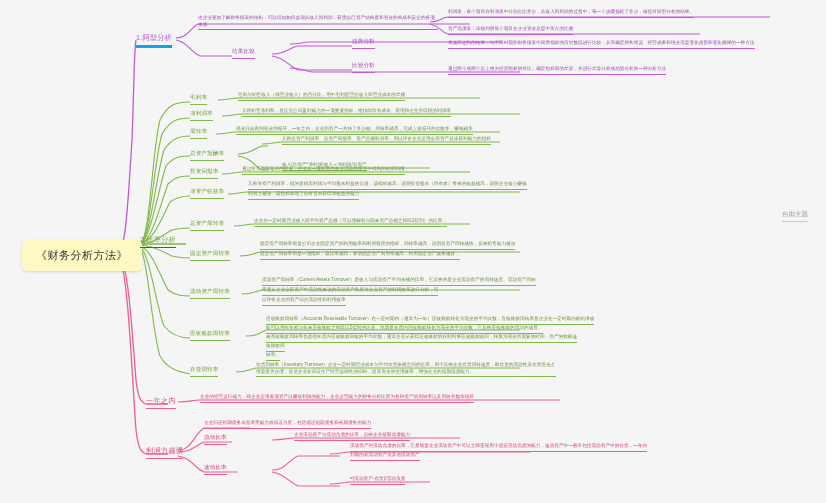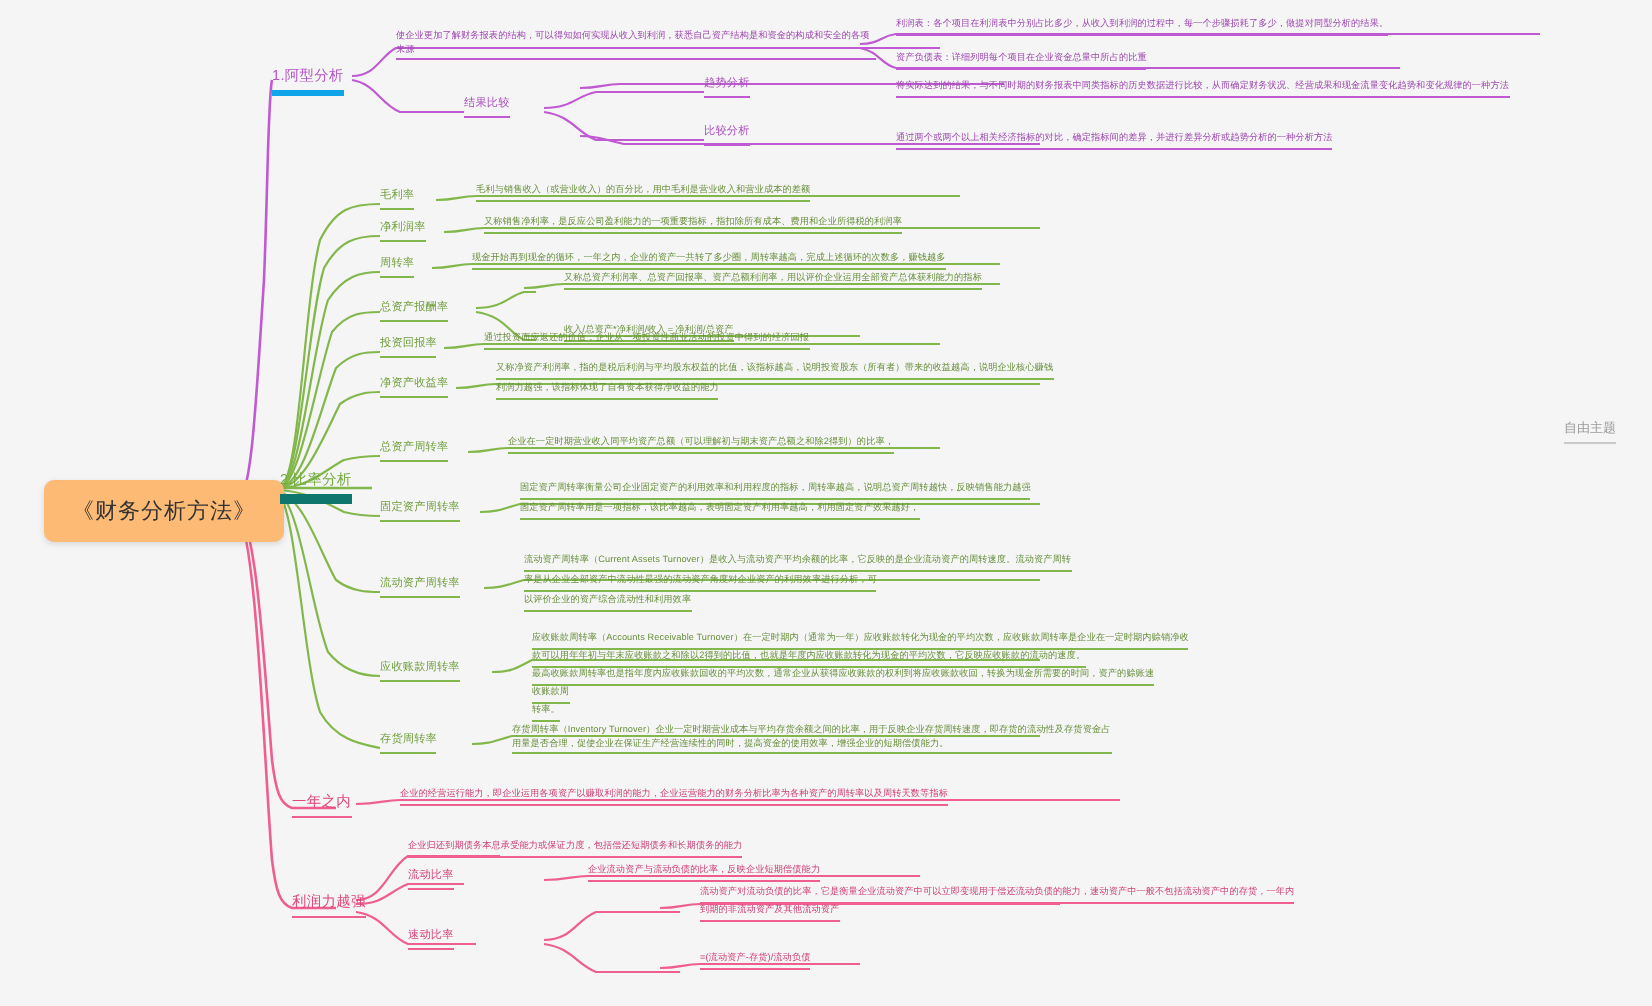--- a/index.html
+++ b/index.html
@@ -11,37 +11,37 @@
     position:relative;
   }
   #canvas{position:absolute;inset:0;width:826px;height:503px;}
   svg.links{position:absolute;left:0;top:0;width:826px;height:503px;pointer-events:none;}
 
   .node{position:absolute;white-space:nowrap;}
 
   
   .root{
     left:22px;top:240px;
-    background:#fdba74;
+    background:#fef9c3;
     border-radius:5px;
     padding:8px 14px;
     font-size:11px;
     color:#333333;
     box-shadow:0 1px 3px rgba(0,0,0,0.13);
     letter-spacing:0.5px;
   }
 
   
   .lvl1{
     font-size:7.2px;
     padding-bottom:2px;
     letter-spacing:0.2px;
   }
   .lvl1.purple{color:#b455c8;border-bottom:3px solid #0ea5e9;}
-  .lvl1.green{color:#74a93f;border-bottom:5px solid #0f766e;}
+  .lvl1.green{color:#74a93f;border-bottom:1px solid #0f766e;}
   .lvl1.pink{color:#e0457b;border-bottom:1px solid #ef5e90;}
 
   
   .lvl2{
     font-size:5.6px;
     padding-bottom:1.5px;
     letter-spacing:0.1px;
   }
   .lvl2.purple{color:#a94ebd;border-bottom:1px solid #c05ad2;}
   .lvl2.green{color:#6f9f3d;border-bottom:1px solid #82b74b;}

